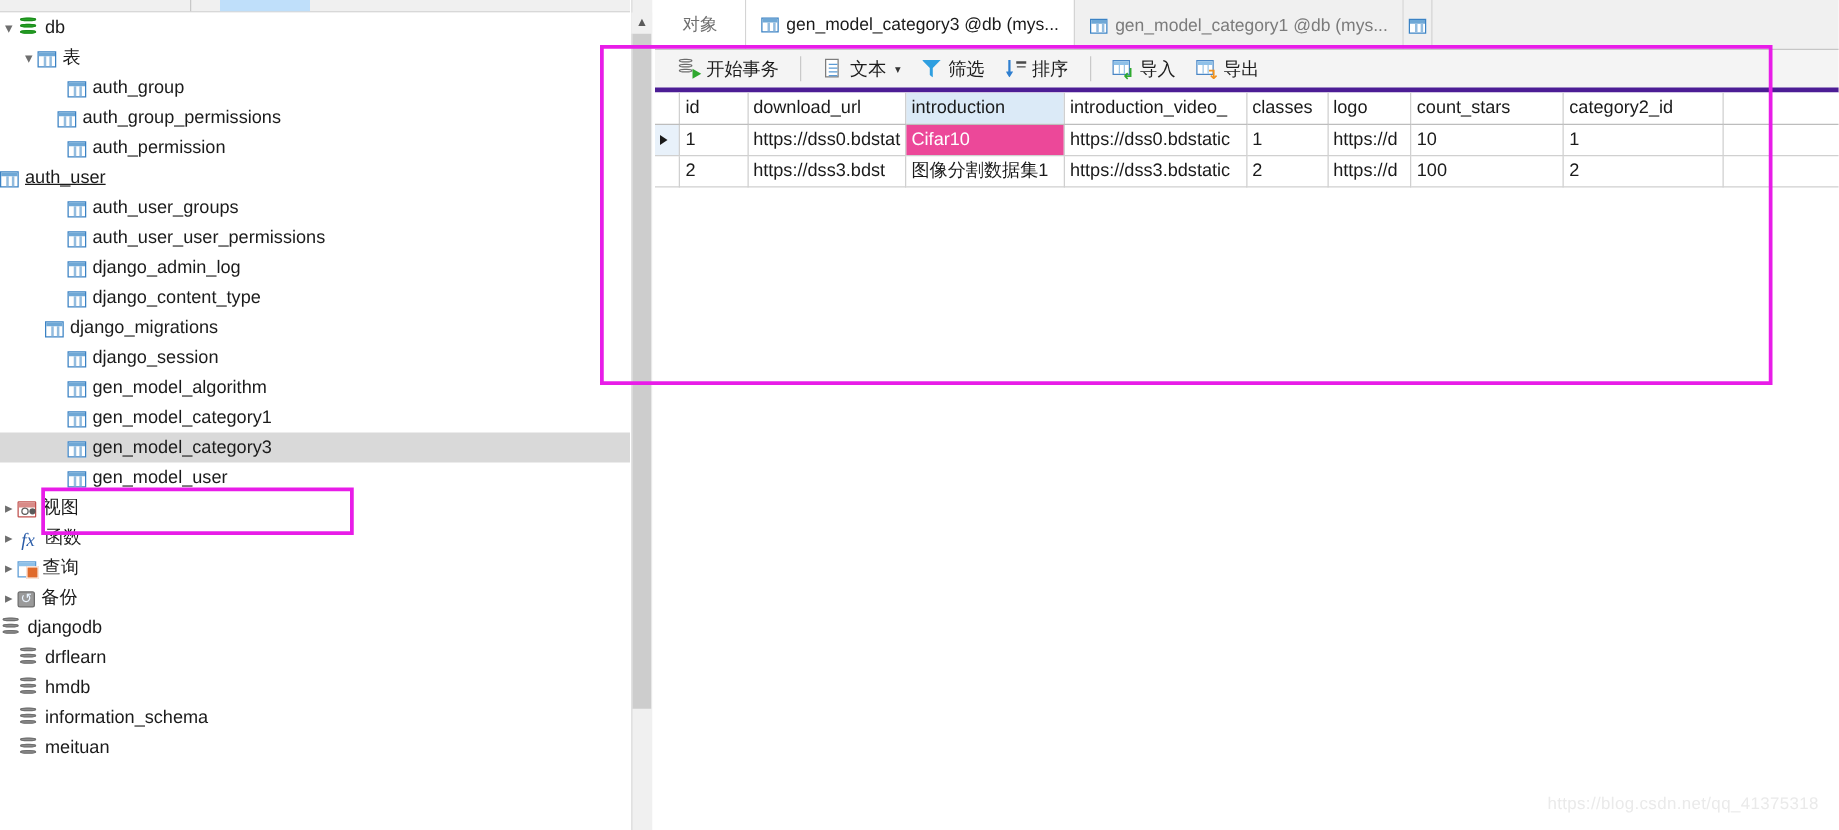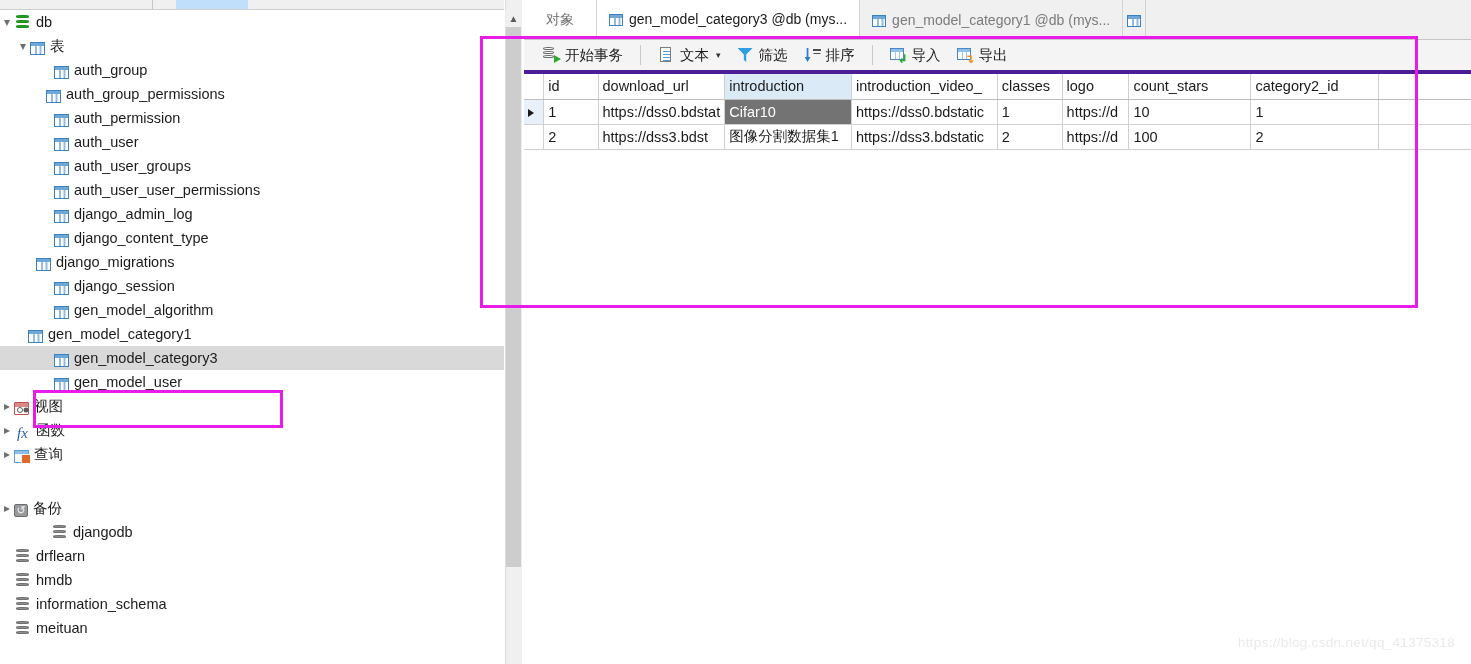--- a/index.html
+++ b/index.html
@@ -204,21 +204,21 @@
     border: 1px solid #d0d0d0; border-top: none; border-left: none;
     height: 25px; padding: 0 4px; font-size: 14.5px; font-weight: normal;
     overflow: hidden; white-space: nowrap; text-align: left; vertical-align: middle;
   }
   table.dg th {
     background: #ffffff; color: #1a1a1a; border-bottom: 1px solid #bdbdbd;
     font-weight: normal;
   }
   table.dg th.hl-col { background: #dbeaf7; }
   td.num { text-align: right; padding-right: 7px; }
-  td.sel { background: #737373; color: #ffffff; }
+  td.sel { background: #ec4899; color: #ffffff; }
   td.rowmark {
     background: #e8f1fa; text-align: center; padding: 0; width: 20px;
   }
   td.rowmark.empty { background: #ffffff; }
   .tri {
     display: inline-block; width: 0; height: 0;
     border-left: 6px solid #1a1a1a; border-top: 4.5px solid transparent; border-bottom: 4.5px solid transparent;
     vertical-align: middle;
   }
   td.blank-cell { background:#ffffff; }
@@ -248,48 +248,48 @@
     </div>
 
     <div class="tree-row" style="padding-left:16px;">
       <span class="chev">▾</span><span class="ic ic-table"></span><span class="lbl">表</span>
     </div>
 
     <div id="table-list">
         <div class="tree-row" style="padding-left: 54px;"><span class="ic ic-table"></span><span class="lbl">auth_group</span></div>
         <div class="tree-row" style="padding-left: 46px;"><span class="ic ic-table"></span><span class="lbl">auth_group_permissions</span></div>
         <div class="tree-row" style="padding-left: 54px;"><span class="ic ic-table"></span><span class="lbl">auth_permission</span></div>
-        <div class="tree-row" style="padding-left: 54px;"><span class="ic ic-table"></span><span class="lbl">auth_user</span></div>
+        <div class="tree-row" style=" text-decoration: underline;"><span class="ic ic-table"></span><span class="lbl">auth_user</span></div>
         <div class="tree-row" style="padding-left: 54px;"><span class="ic ic-table"></span><span class="lbl">auth_user_groups</span></div>
         <div class="tree-row" style="padding-left: 54px;"><span class="ic ic-table"></span><span class="lbl">auth_user_user_permissions</span></div>
         <div class="tree-row" style="padding-left: 54px;"><span class="ic ic-table"></span><span class="lbl">django_admin_log</span></div>
         <div class="tree-row" style="padding-left: 54px;"><span class="ic ic-table"></span><span class="lbl">django_content_type</span></div>
         <div class="tree-row" style="padding-left: 36px;"><span class="ic ic-table"></span><span class="lbl">django_migrations</span></div>
         <div class="tree-row" style="padding-left: 54px;"><span class="ic ic-table"></span><span class="lbl">django_session</span></div>
         <div class="tree-row" style="padding-left: 54px;"><span class="ic ic-table"></span><span class="lbl">gen_model_algorithm</span></div>
-        <div class="tree-row" style="padding-left: 28px;"><span class="ic ic-table"></span><span class="lbl">gen_model_category1</span></div>
+        <div class="tree-row" style="padding-left: 54px;"><span class="ic ic-table"></span><span class="lbl">gen_model_category1</span></div>
         <div class="tree-row selected" style="padding-left: 54px;"><span class="ic ic-table"></span><span class="lbl">gen_model_category3</span></div>
         <div class="tree-row" style="padding-left: 54px;"><span class="ic ic-table"></span><span class="lbl">gen_model_user</span></div>
       </div>
 
     <div class="tree-row" style="padding-left:0px;">
       <span class="chev">▸</span><span class="ic ic-view"></span><span class="lbl">视图</span>
     </div>
     <div class="tree-row" style="padding-left:0px;">
       <span class="chev">▸</span><span class="ic ic-fx">fx</span><span class="lbl">函数</span>
     </div>
     <div class="tree-row" style="padding-left:0px;">
       <span class="chev">▸</span><span class="ic ic-query"></span><span class="lbl">查询</span>
     </div>
-    <div class="tree-row" style="padding-left:0px;margin-top:30px;">
+    <div class="tree-row" style="padding-left:0px;">
       <span class="chev">▸</span><span class="ic ic-backup"></span><span class="lbl">备份</span>
     </div>
 
     <div id="other-db-list">
-        <div class="tree-row" style="padding-left: 14px; margin-left: 37px;"><span class="ic db-cyl db-gray"><i></i><i></i><i></i></span><span class="lbl">djangodb</span></div>
+        <div class="tree-row" style=""><span class="ic db-cyl db-gray"><i></i><i></i><i></i></span><span class="lbl">djangodb</span></div>
         <div class="tree-row" style="padding-left: 14px;"><span class="ic db-cyl db-gray"><i></i><i></i><i></i></span><span class="lbl">drflearn</span></div>
         <div class="tree-row" style="padding-left: 14px;"><span class="ic db-cyl db-gray"><i></i><i></i><i></i></span><span class="lbl">hmdb</span></div>
         <div class="tree-row" style="padding-left: 14px;"><span class="ic db-cyl db-gray"><i></i><i></i><i></i></span><span class="lbl">information_schema</span></div>
         <div class="tree-row" style="padding-left: 14px;"><span class="ic db-cyl db-gray"><i></i><i></i><i></i></span><span class="lbl">meituan</span></div>
       </div>
   </div>
 
   <div class="sb-track"></div>
   <div class="sb-up">▲</div>
   <div class="sb-thumb"></div>

